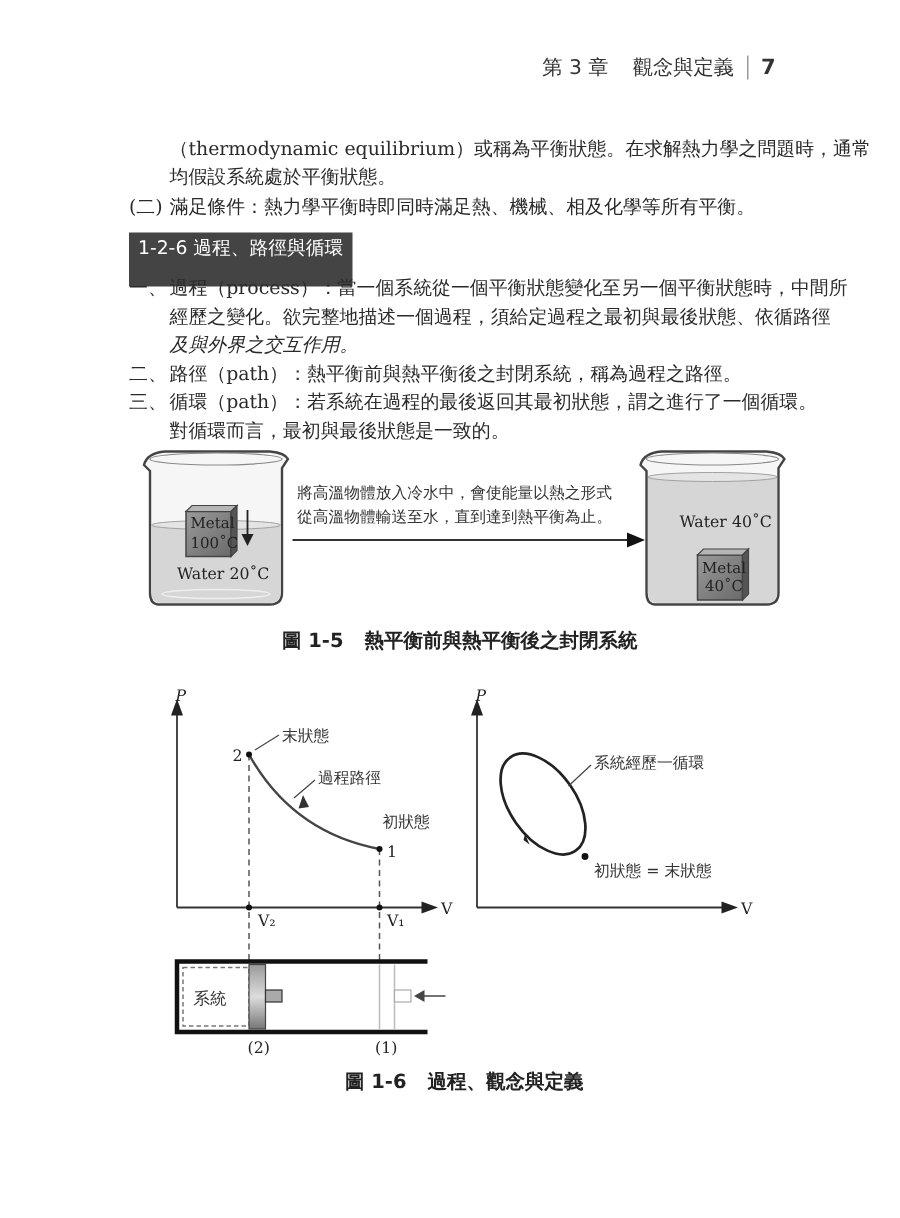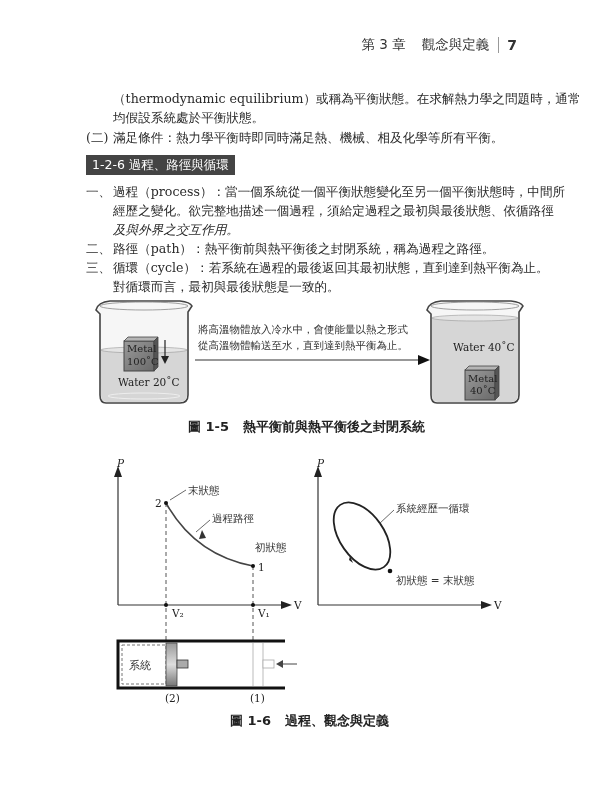--- a/index.html
+++ b/index.html
@@ -2,21 +2,21 @@
 <html><head>
 <meta charset="utf-8">
 <style>
   html,body{margin:0;padding:0;background:#fff;}
   body{width:600px;height:812px;position:relative;overflow:hidden;font-family:"DejaVu Serif","Liberation Serif",serif;color:#2a2a2a;}
   .hdr{position:absolute;top:36px;right:83px;font-family:"DejaVu Sans","Liberation Sans",sans-serif;font-size:13.5px;color:#333;display:flex;align-items:center;}
   .hdr .sep{display:inline-block;width:1px;height:16px;background:#999;margin:0 8px 0 9px;}
   .hdr .chap{margin-right:16px;}
   .hdr .pg{font-weight:bold;font-size:14px;}
   .p{position:absolute;font-size:12.6px;line-height:19px;white-space:nowrap;}
-  .secbox{position:absolute;left:86px;top:155px;height:20px;background:#444;color:#fff;font-family:"DejaVu Sans","Liberation Sans",sans-serif;font-size:12.5px;line-height:20px;padding:0 6px;}
+  .secbox{position:absolute;left:86px;top:155px;height:36px;background:#444;color:#fff;font-family:"DejaVu Sans","Liberation Sans",sans-serif;font-size:12.5px;line-height:20px;padding:0 6px;}
   .cap{position:absolute;font-family:"DejaVu Sans","Liberation Sans",sans-serif;font-size:13px;font-weight:bold;color:#222;white-space:nowrap;}
   .cap .num{margin-right:14px;}
   .small{font-family:"DejaVu Sans","Liberation Sans",sans-serif;font-size:10.5px;fill:#333;}
   .lbl{font-family:"DejaVu Serif","Liberation Serif",serif;font-size:10.5px;fill:#222;}
   .arrowtext{position:absolute;left:198px;top:321px;font-family:"DejaVu Sans","Liberation Sans",sans-serif;font-size:10.5px;line-height:16px;color:#333;white-space:nowrap;}
 </style>
 </head>
 <body>
 
 <div class="hdr">
@@ -33,21 +33,21 @@
 
 <div class="secbox">1-2-6 過程、路徑與循環</div>
 
 <div class="p" style="left:86px;top:182px;">一、</div>
 <div class="p" style="left:113px;top:182px;">過程（process）：當一個系統從一個平衡狀態變化至另一個平衡狀態時，中間所</div>
 <div class="p" style="left:113px;top:201px;text-align:right;">經歷之變化。欲完整地描述一個過程，須給定過程之最初與最後狀態、依循路徑</div>
 <div class="p" style="left:113px;top:220px;font-style:italic;">及與外界之交互作用。</div>
 <div class="p" style="left:86px;top:239px;">二、</div>
 <div class="p" style="left:113px;top:239px;">路徑（path）：熱平衡前與熱平衡後之封閉系統，稱為過程之路徑。</div>
 <div class="p" style="left:86px;top:258px;">三、</div>
-<div class="p" style="left:113px;top:258px;">循環（cycle）：若系統在過程的最後返回其最初狀態，直到達到熱平衡為止。</div>
+<div class="p" style="left:113px;top:258px;">循環（path）：若系統在過程的最後返回其最初狀態，謂之進行了一個循環。</div>
 <div class="p" style="left:113px;top:277px;">對循環而言，最初與最後狀態是一致的。</div>
 
 <svg style="position:absolute;left:0;top:0;" width="600" height="812">
   <defs>
     <linearGradient id="cubeG" x1="0" y1="0" x2="1" y2="1">
       <stop offset="0" stop-color="#9a9a9a"></stop>
         <stop offset="1" stop-color="#6a6a6a"></stop>
     </linearGradient>
   </defs>
 

